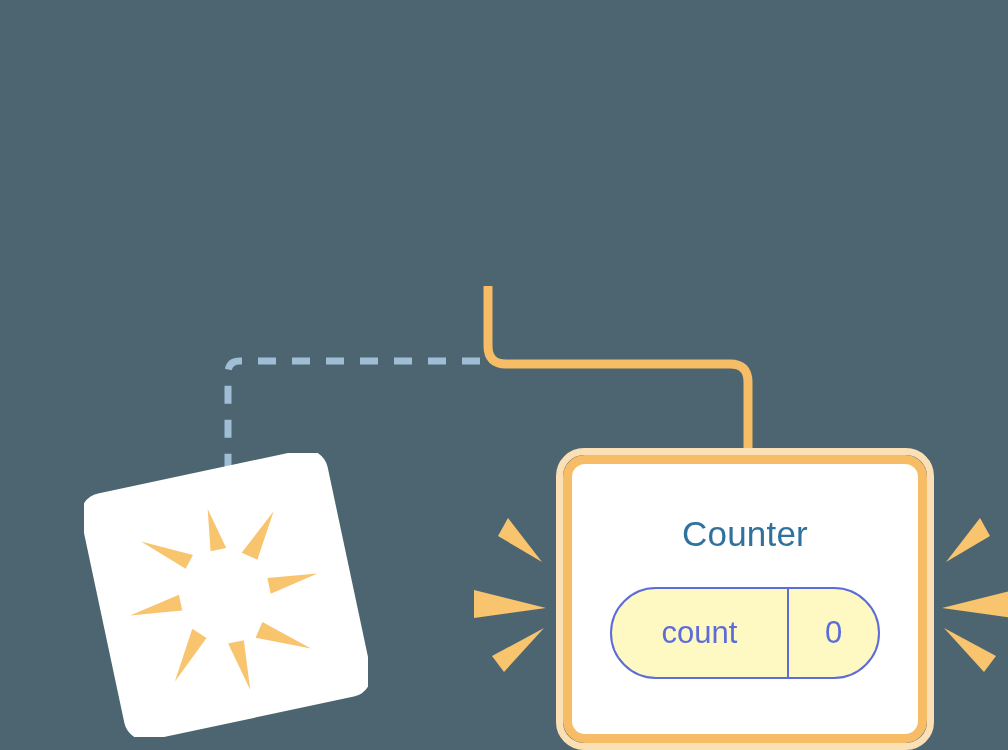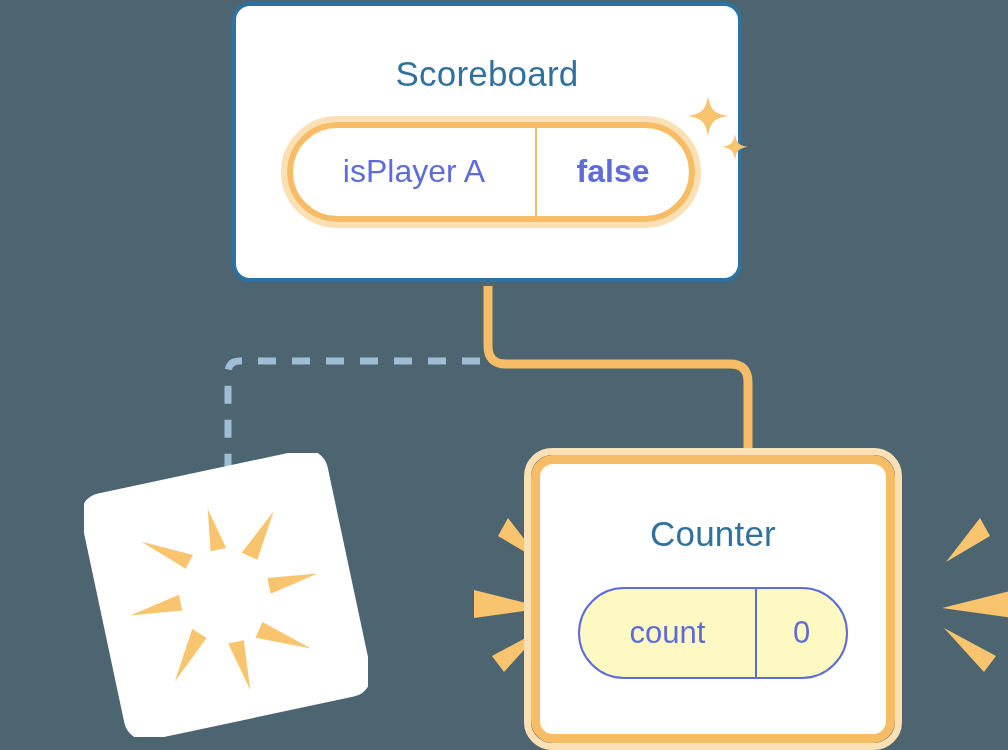--- a/index.html
+++ b/index.html
@@ -107,21 +107,21 @@
     left: 438px;
     top: 82px;
     width: 90px;
     height: 90px;
     pointer-events: none;
   }
 
   
   .card-counter {
     position: absolute;
-    left: 524px;
+    left: 556px;
     top: 448px;
     width: 378px;
     height: 302px;
     z-index: 3;
   }
   .counter-ring-outer {
     position: absolute;
     inset: 0;
     border: 7px solid #fbe0b5;
     border-radius: 28px;
@@ -235,36 +235,20 @@
   </svg>
 
   <svg class="burst-right" viewBox="0 0 80 190">
     <g fill="#f8c46d">
       <polygon points="8,62 42,18 52,36"></polygon>
       <polygon points="4,108 76,90 76,118"></polygon>
       <polygon points="6,128 46,172 58,156"></polygon>
     </g>
   </svg>
 
-  <div class="card-scoreboard">
-    <div class="card-title">Scoreboard</div>
-
-    <div class="pill-wrap-hl">
-      <div class="pill-hl-outer"></div>
-      <div class="pill-hl-inner">
-        <div class="pill-cell pill-key">isPlayer A</div>
-        <div class="pill-cell pill-val">false</div>
-      </div>
-    </div>
-
-    <svg class="sparkles" viewBox="0 0 90 90">
-      <path d="M34 8 C36.5 22 40 25.5 54 28 C40 30.5 36.5 34 34 48 C31.5 34 28 30.5 14 28 C28 25.5 31.5 22 34 8 Z" fill="#f8c46d"></path>
-      <path d="M61 46 C62.6 55 64.8 57.2 73.8 58.8 C64.8 60.4 62.6 62.6 61 71.6 C59.4 62.6 57.2 60.4 48.2 58.8 C57.2 57.2 59.4 55 61 46 Z" fill="#f8c46d"></path>
-    </svg>
-  </div>
 
   <div class="card-counter">
     <div class="counter-ring-outer"></div>
     <div class="counter-ring-inner"></div>
 
     <div class="card-title">Counter</div>
 
     <div class="pill-plain">
       <div class="pill-cell pill-key">count</div>
       <div class="pill-cell pill-val">0</div>

